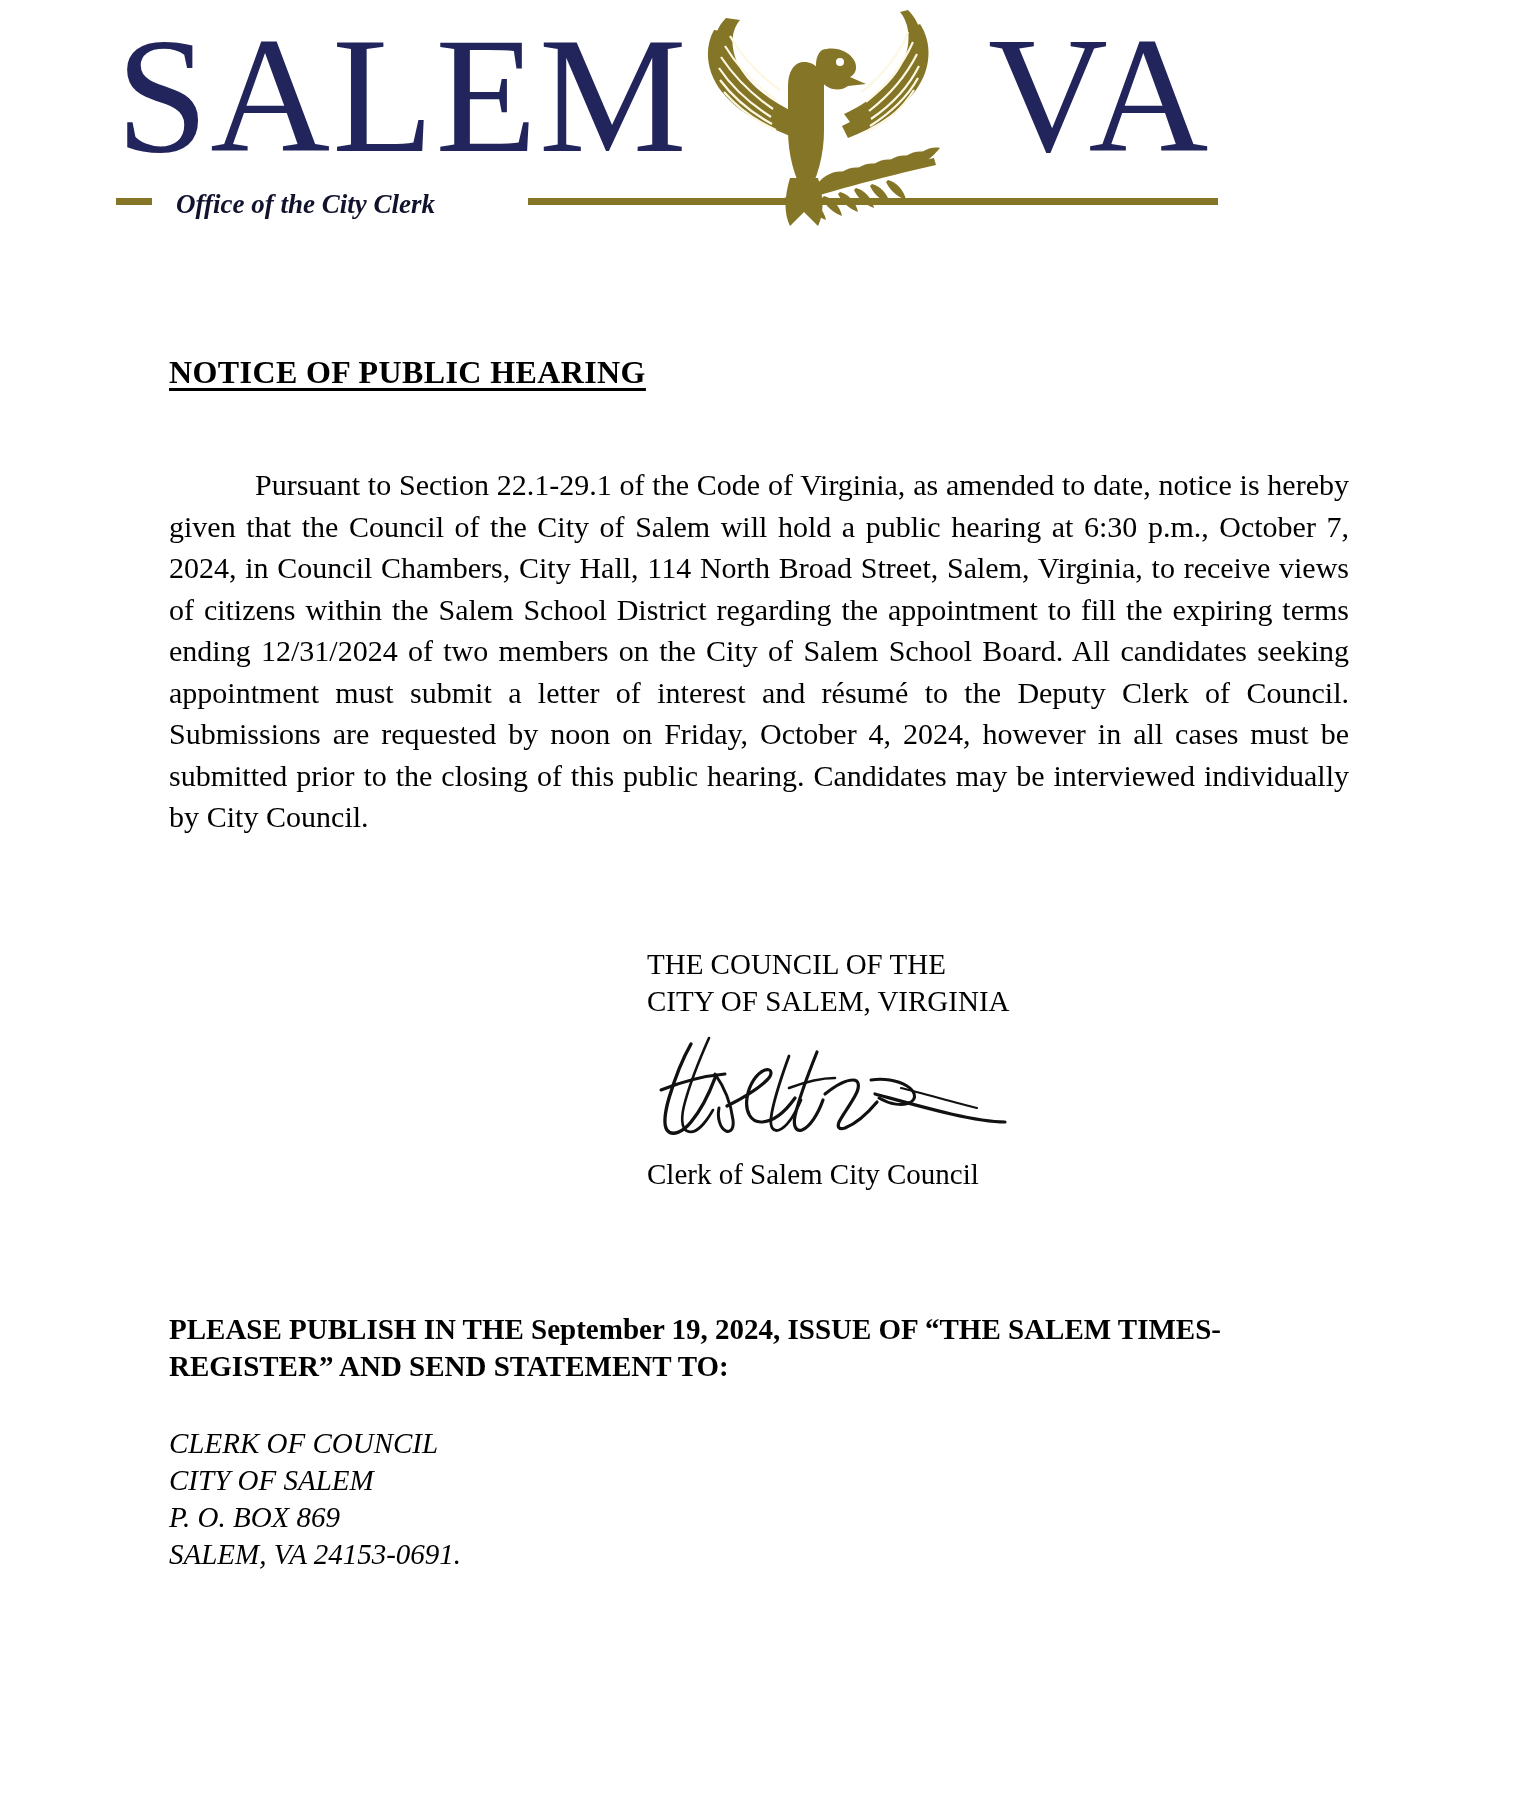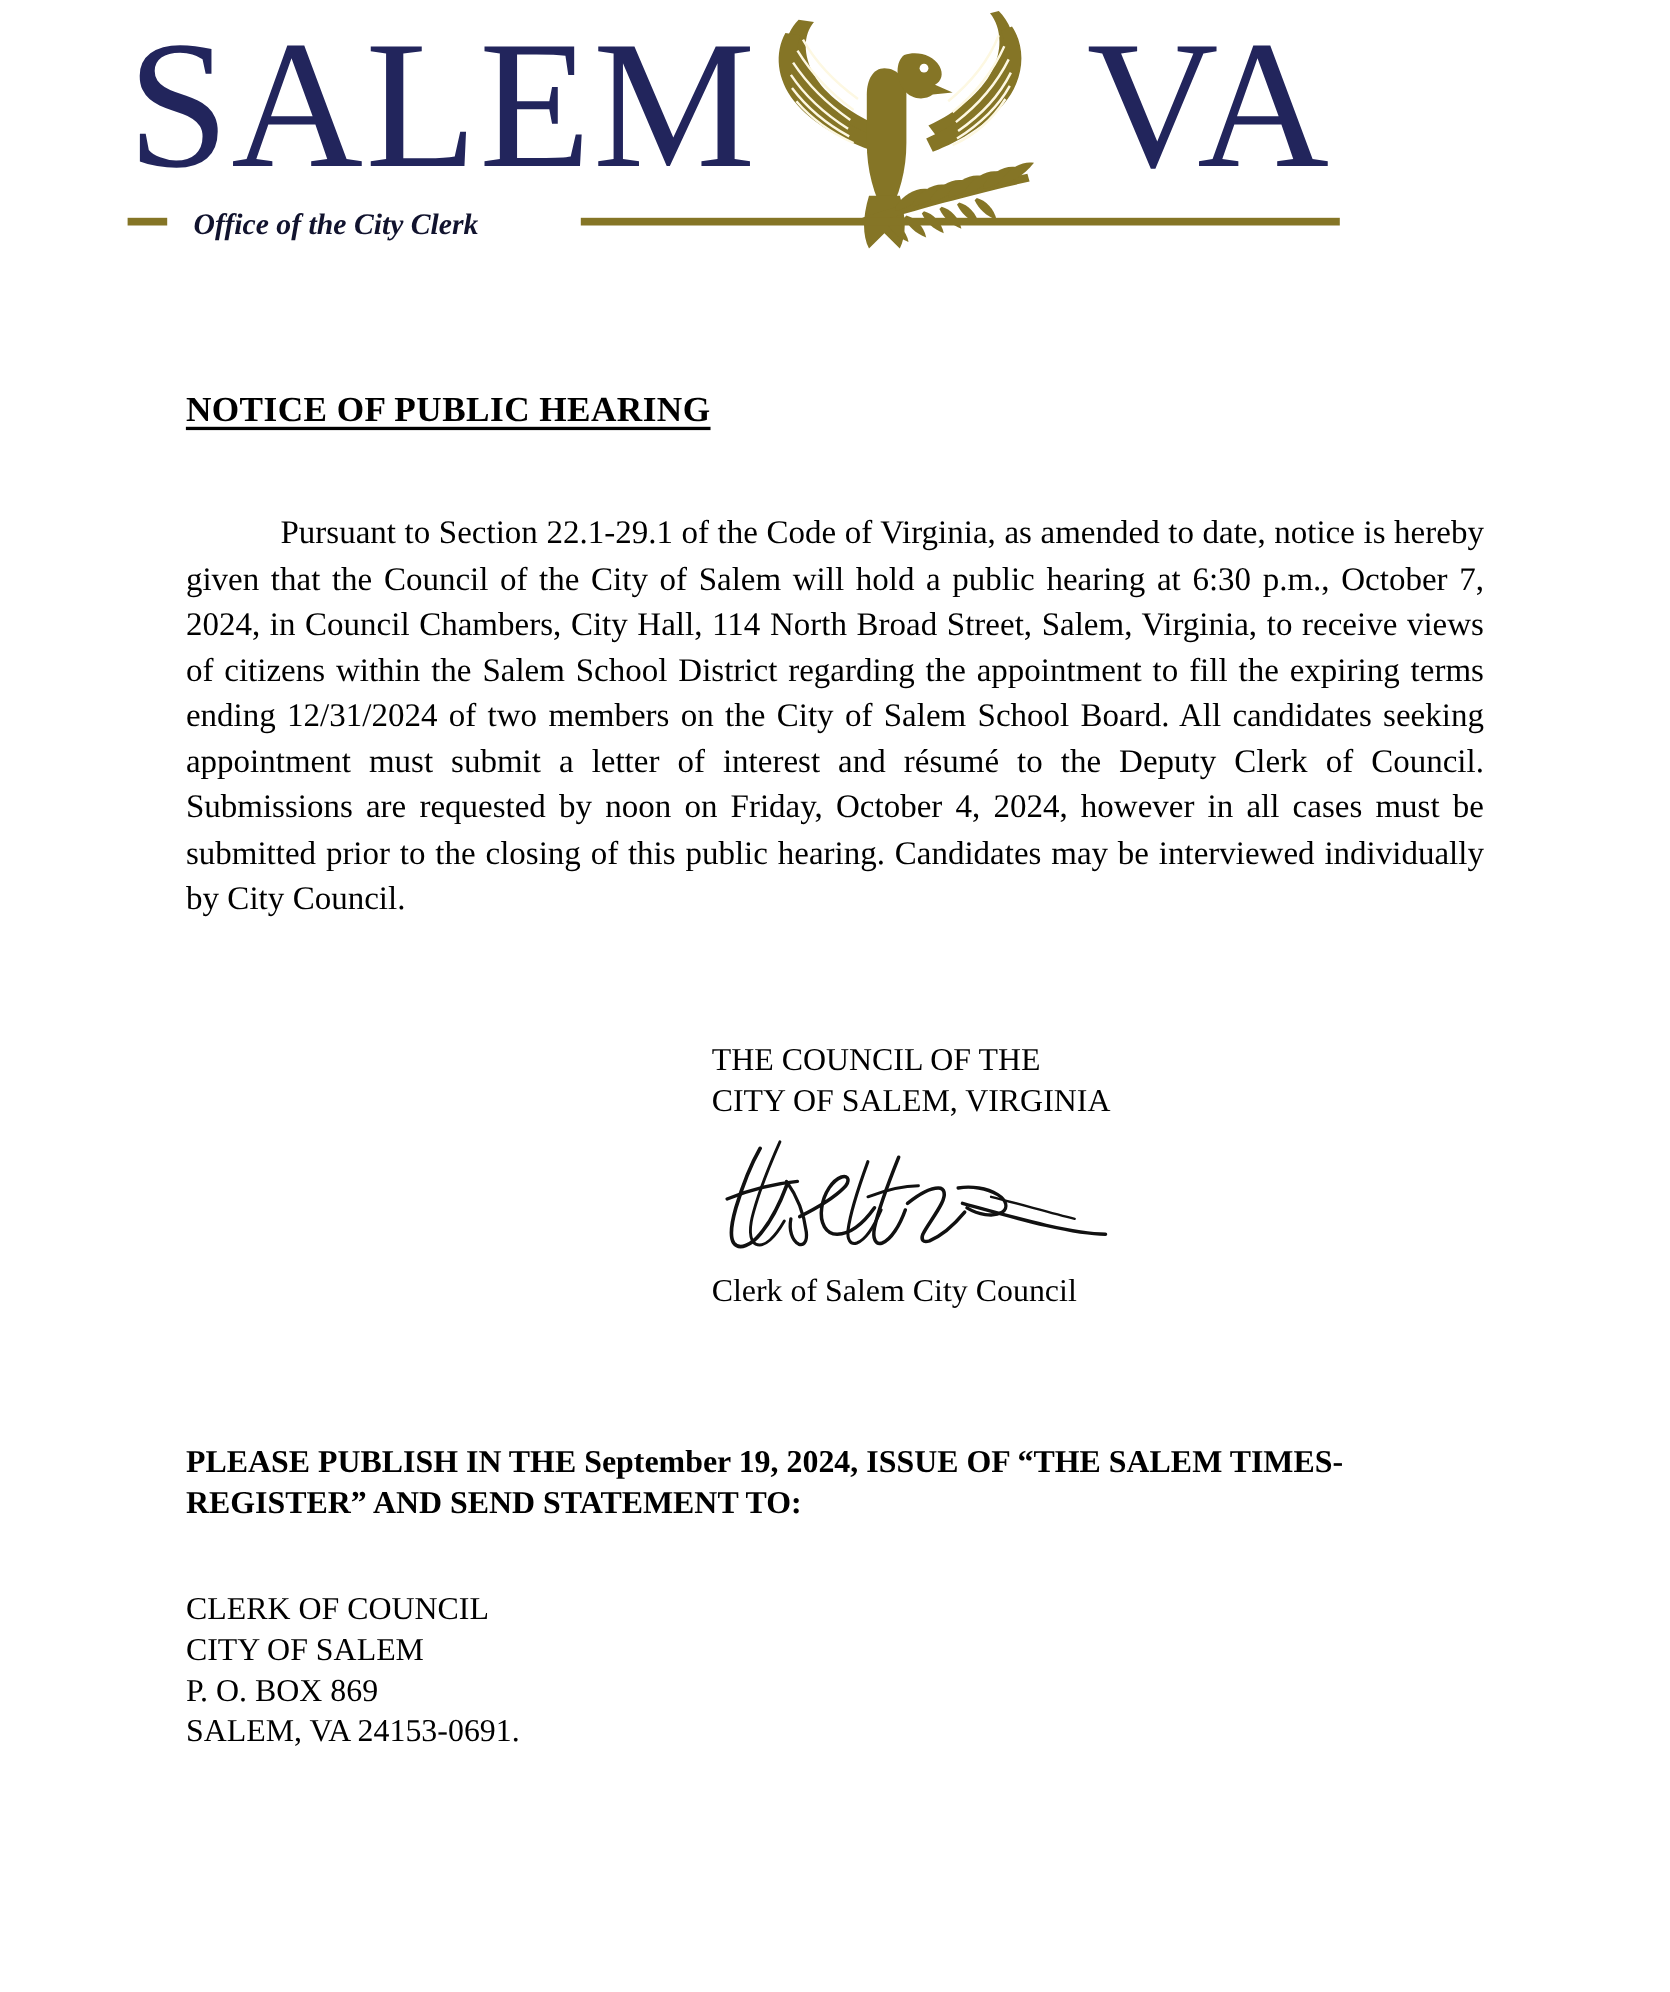--- a/index.html
+++ b/index.html
@@ -155,23 +155,24 @@
 
   .publish-block {
     margin-top: 118px;
     font-size: 29px;
     line-height: 37px;
     width: 1130px;
     font-weight: bold;
   }
 
   .address-block {
-    margin-top: 60px;
-    font-size: 29px;
-    line-height: 37px;
+    margin-top: 40px;
+    font-size: 29px;
+    line-height: 37px;
+    font-style: italic;
   }
   .addr-line { white-space: pre; }
 </style>
 </head>
 <body>
 
 <div class="letterhead">
   <div class="lh-inner">
 
     <div class="wordmark">

